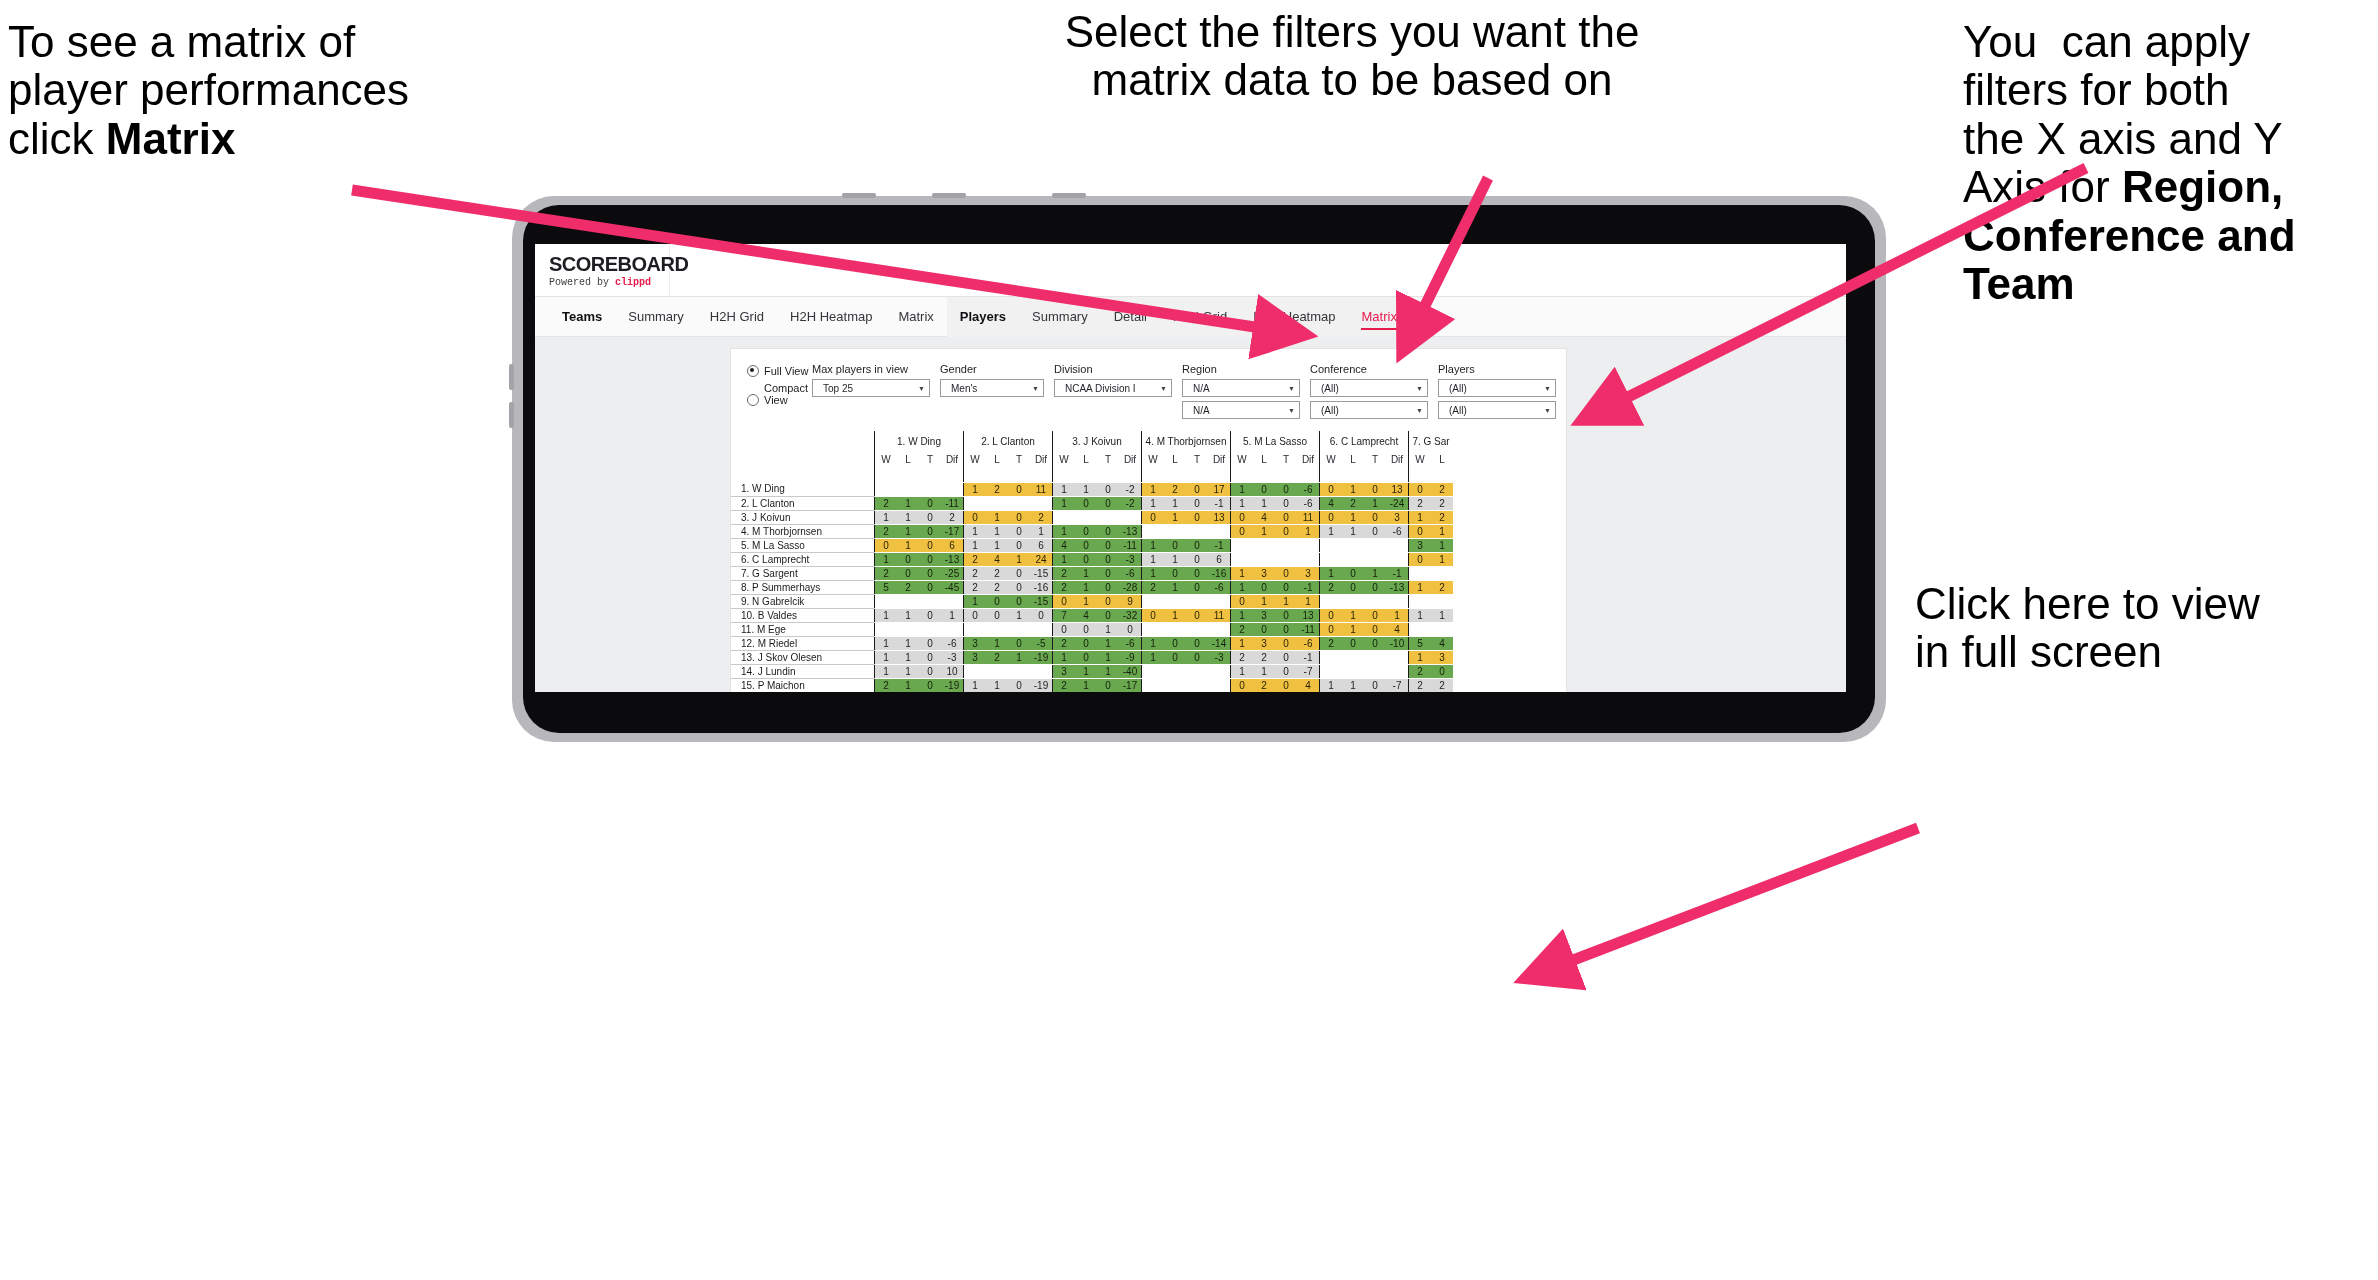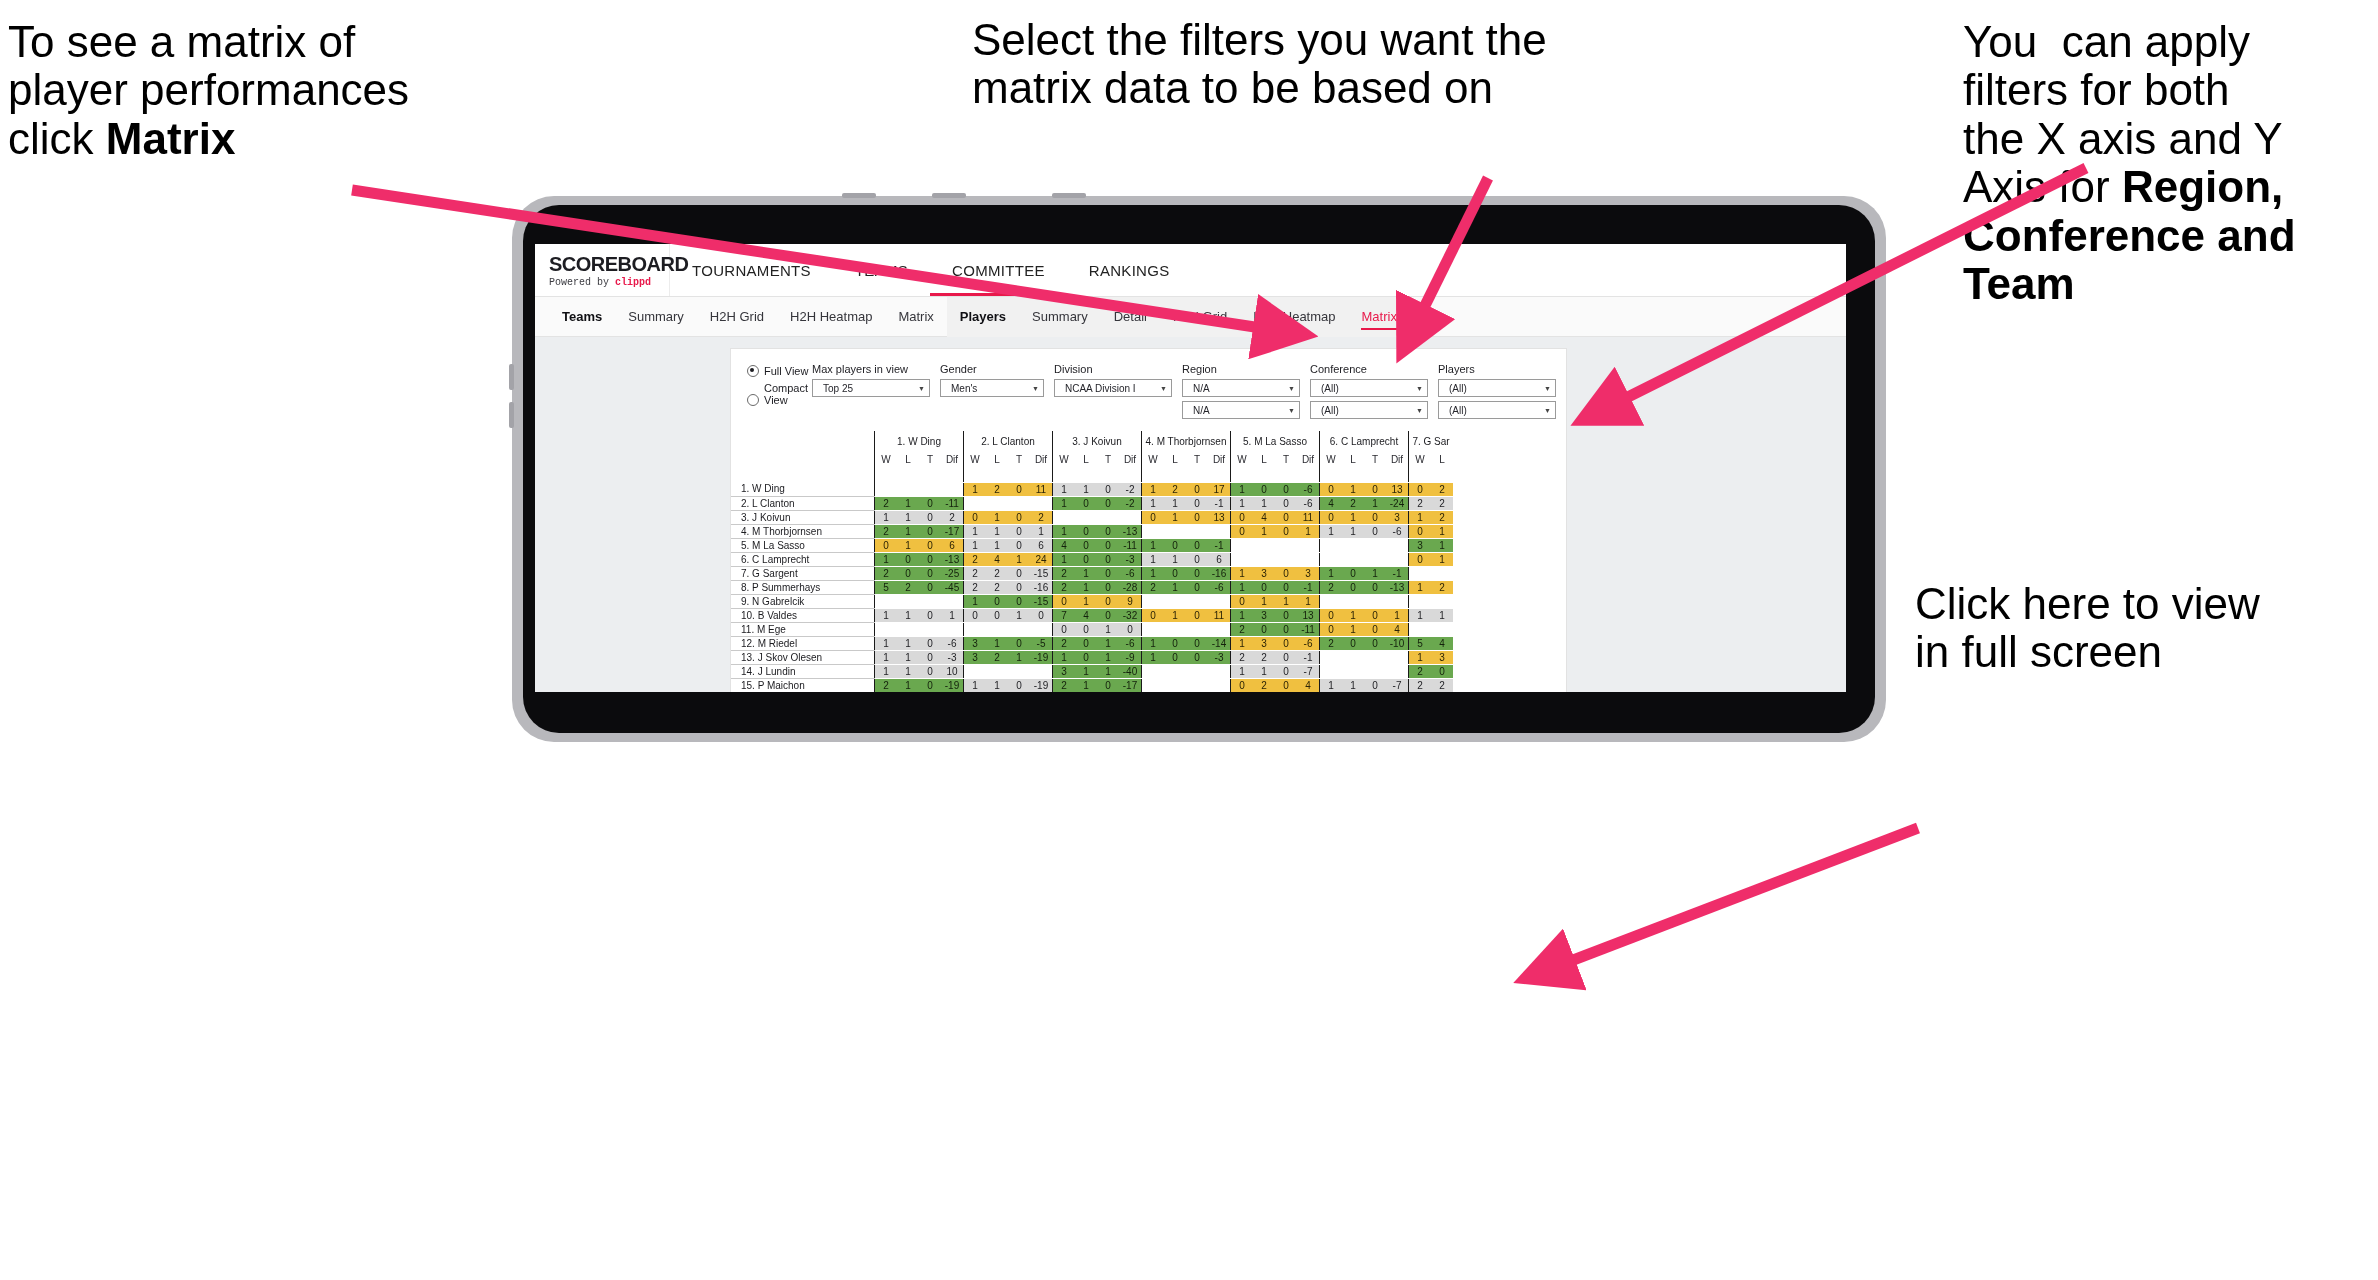--- a/index.html
+++ b/index.html
@@ -5,21 +5,21 @@
   html,body{margin:0;padding:0;}
   body{
     width:2378px;height:1280px;background:#ffffff;overflow:hidden;
     font-family:"Liberation Sans", sans-serif;position:relative;
   }
   
   .anno{position:absolute;color:#000;font-size:44px;line-height:1.10;
         font-family:"Liberation Sans", sans-serif;white-space:pre-wrap;}
   .anno b{font-weight:bold;}
   #anno-matrix{left:8px;top:18px;width:520px;}
-  #anno-filters{left:972px;top:16px;width:760px;text-align:left;}
+  #anno-filters{left:972px;top:8px;width:760px;text-align:center;}
   #anno-axis{left:1963px;top:18px;width:420px;}
   #anno-fullscreen{left:1915px;top:580px;width:460px;}
 
   .arrow-layer{position:absolute;left:0;top:0;width:2378px;height:1280px;pointer-events:none;}
 
   
   #tablet{position:absolute;left:512px;top:196px;width:1374px;height:546px;}
   .tab-outer{position:absolute;left:0;top:0;width:1374px;height:546px;
        background:#b8b8bc;border-radius:42px;}
   .tab-screenframe{position:absolute;left:11px;top:9px;width:1352px;height:528px;
@@ -130,26 +130,20 @@
   <div class="side-btn" style="left:-3px;top:206px;width:5px;height:26px;"></div>
 </div>
 
 <div class="tab-screen" style="left:535px;top:244px;width:1311px;height:448px;">
 <div id="app" style="width:1311px;height:448px;">
 
   <div class="topnav">
     <div class="brand">
       <div class="bt">SCOREBOARD</div>
       <div class="bs"><span>Powered by </span><i>clippd</i></div>
-    </div>
-    <div class="items">
-      <div class="nitem">TOURNAMENTS</div>
-      <div class="nitem">TEAMS</div>
-      <div class="nitem active">COMMITTEE</div>
-      <div class="nitem">RANKINGS</div>
     </div>
   </div>
 
   <div class="subnav">
     <div class="subgroup">
       <div class="sitem head">Teams</div>
       <div class="sitem">Summary</div>
       <div class="sitem">H2H Grid</div>
       <div class="sitem">H2H Heatmap</div>
       <div class="sitem">Matrix</div>

